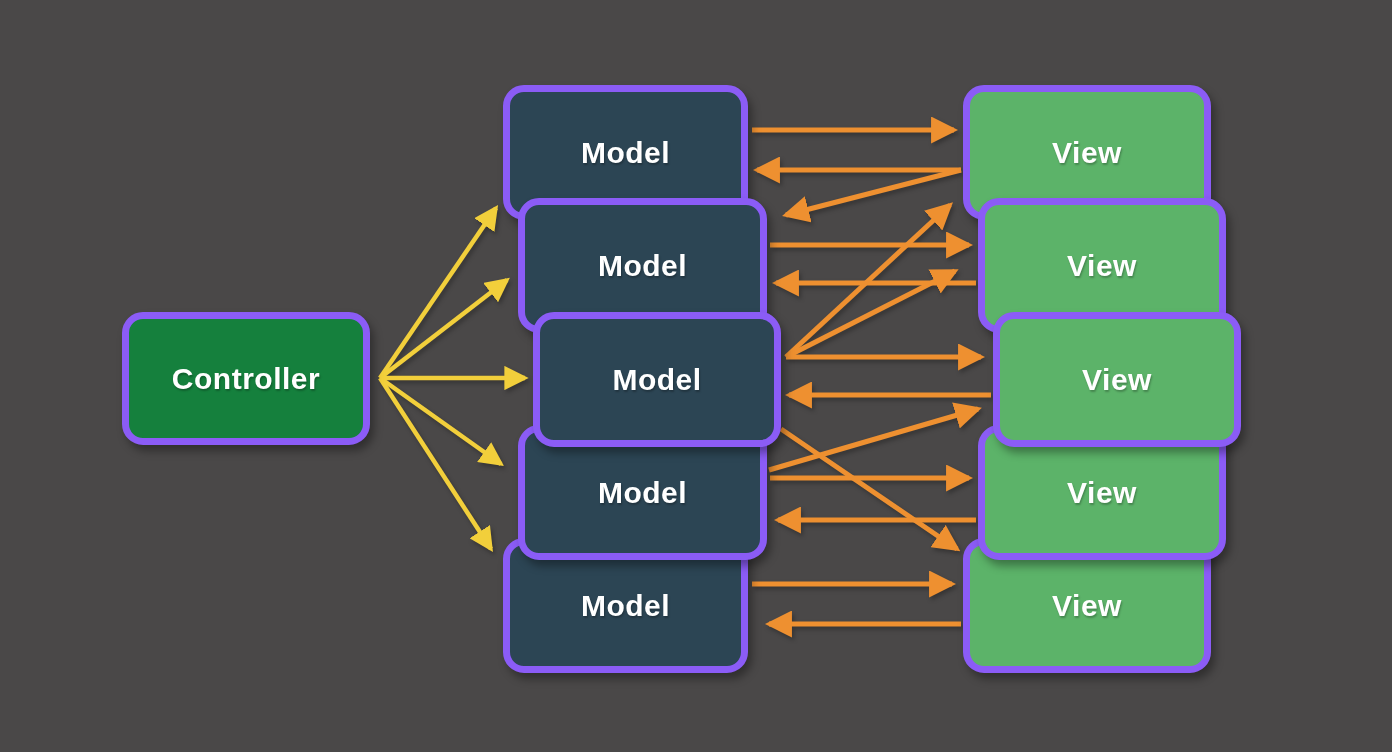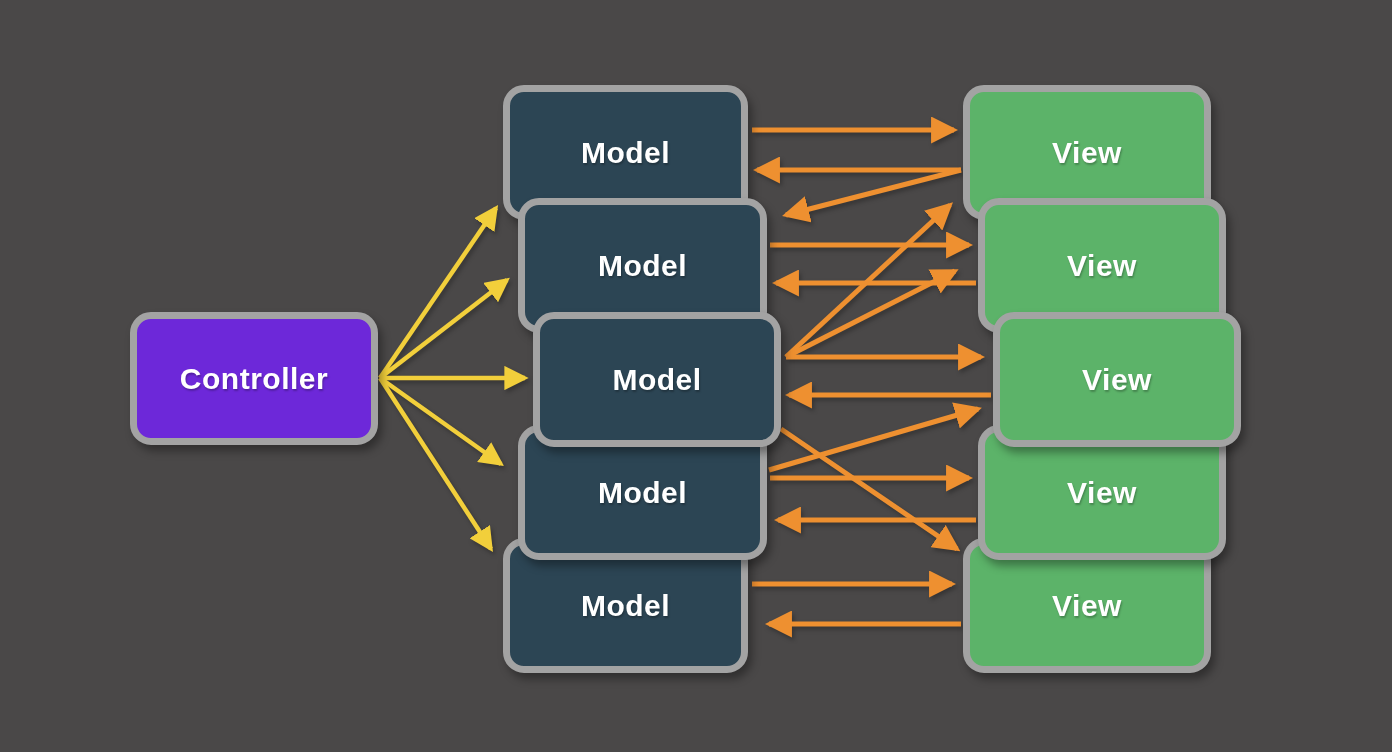--- a/index.html
+++ b/index.html
@@ -17,21 +17,21 @@
     position: absolute; left: 0; top: 0;
     width: 1392px; height: 752px;
     z-index: 1;
   }
   #edge-layer g.edges {
     filter: drop-shadow(2px 3px 2px rgba(0,0,0,0.28));
   }
   .node {
     position: absolute;
     box-sizing: border-box;
-    border: 7px solid #a3a3a3;
+    border: 7px solid #8b5cf6;
     border-radius: 21px;
     display: flex;
     align-items: center;
     justify-content: center;
     box-shadow: 4px 6px 9px rgba(0,0,0,0.35);
   }
   .node-label {
     color: #ffffff;
     font-size: 30px;
     font-weight: bold;
@@ -70,21 +70,21 @@
         <line x1="991" y1="395" x2="789" y2="395" stroke="#EE9030" stroke-width="5" marker-end="url(#ah-orange)"></line>
         <line x1="769" y1="470" x2="978" y2="409" stroke="#EE9030" stroke-width="5" marker-end="url(#ah-orange)"></line>
         <line x1="781" y1="429" x2="957" y2="549" stroke="#EE9030" stroke-width="5" marker-end="url(#ah-orange)"></line>
         <line x1="770" y1="478" x2="969" y2="478" stroke="#EE9030" stroke-width="5" marker-end="url(#ah-orange)"></line>
         <line x1="976" y1="520" x2="778" y2="520" stroke="#EE9030" stroke-width="5" marker-end="url(#ah-orange)"></line>
         <line x1="752" y1="584" x2="952" y2="584" stroke="#EE9030" stroke-width="5" marker-end="url(#ah-orange)"></line>
         <line x1="961" y1="624" x2="769" y2="624" stroke="#EE9030" stroke-width="5" marker-end="url(#ah-orange)"></line>
       </g>
   </svg>
   <div id="node-layer">
-      <div class="node" style="left: 130px; top: 312px; width: 248px; height: 133px; background: #6d28d9; z-index: 13; position: absolute;">
+      <div class="node" style="left: 122px; top: 312px; width: 248px; height: 133px; background: #15803d; z-index: 13; position: absolute;">
         <span class="node-label">Controller</span>
       </div>
       <div class="node" style="left: 503px; top: 85px; width: 245px; height: 135px; background: rgb(44, 69, 84); z-index: 11; position: absolute;">
         <span class="node-label">Model</span>
       </div>
       <div class="node" style="left: 518px; top: 198px; width: 249px; height: 135px; background: rgb(44, 69, 84); z-index: 12; position: absolute;">
         <span class="node-label">Model</span>
       </div>
       <div class="node" style="left: 533px; top: 312px; width: 248px; height: 135px; background: rgb(44, 69, 84); z-index: 13; position: absolute;">
         <span class="node-label">Model</span>

